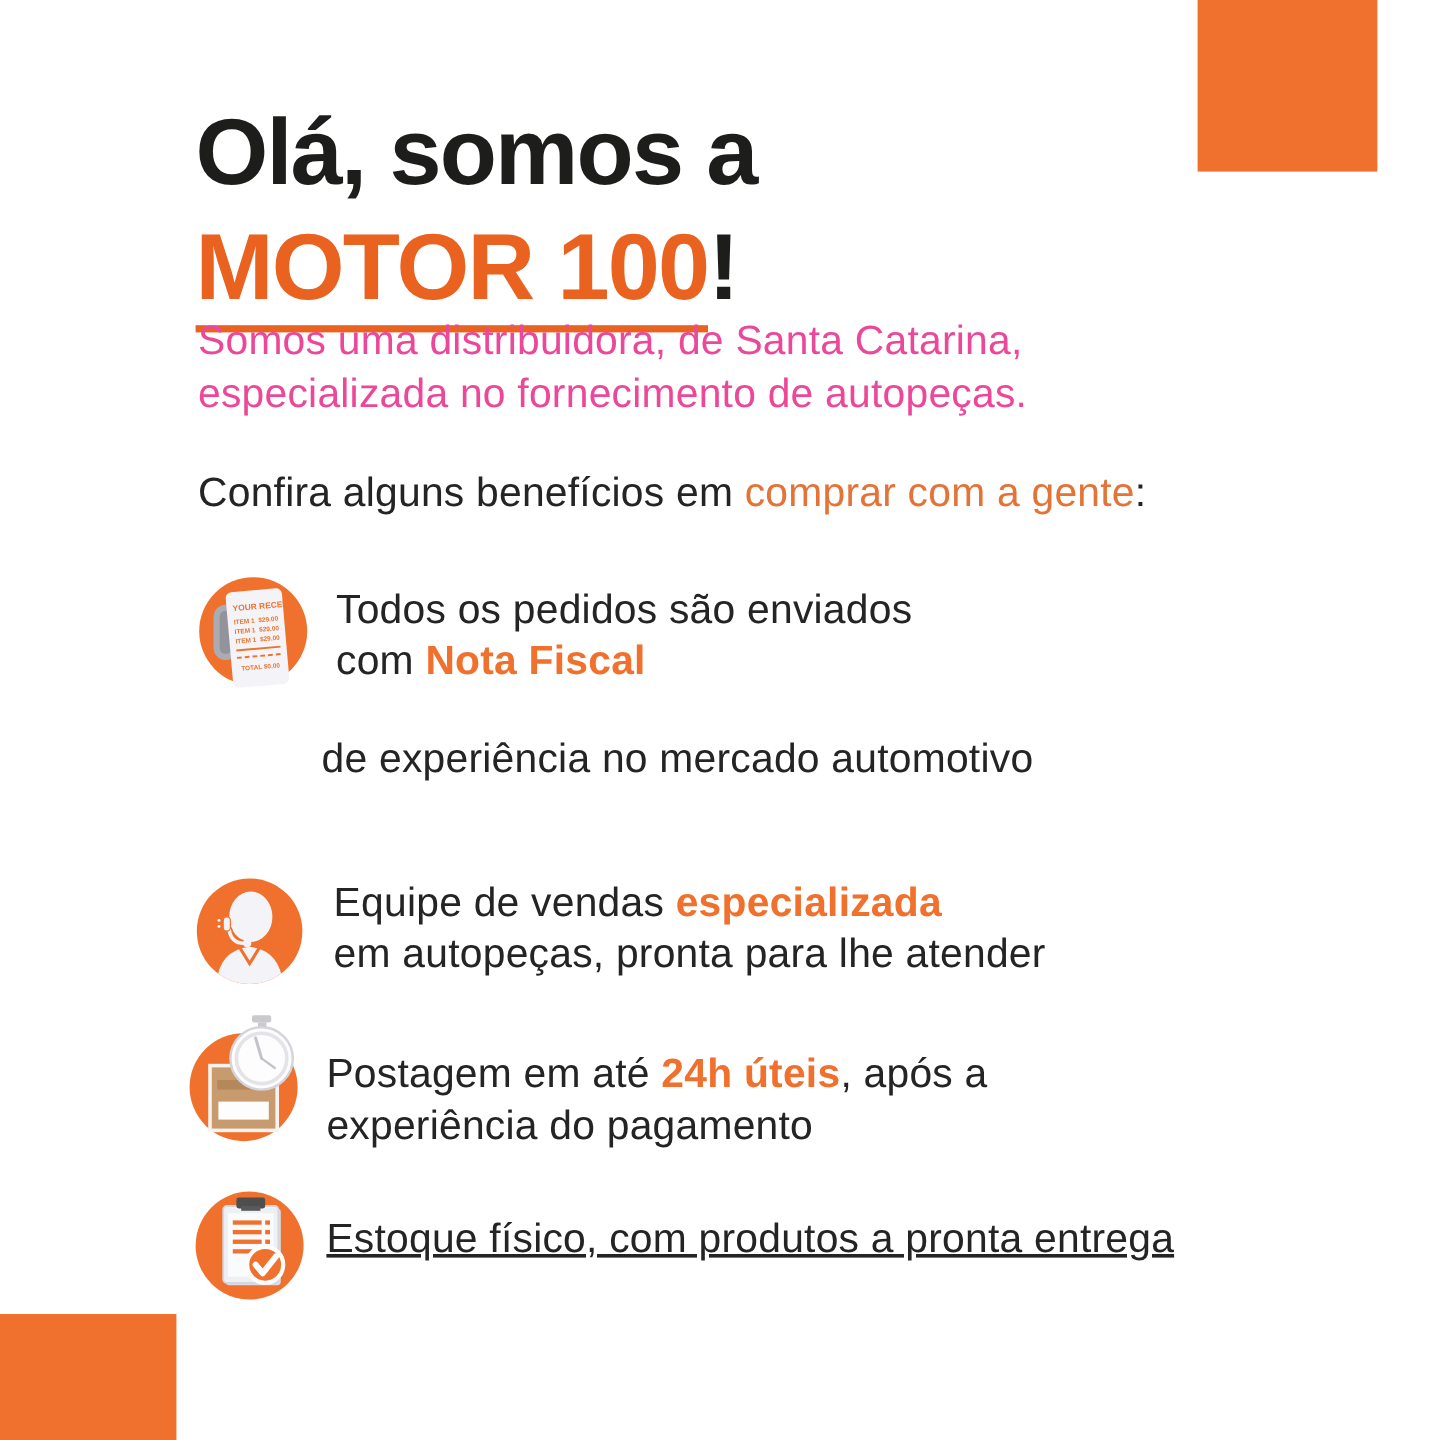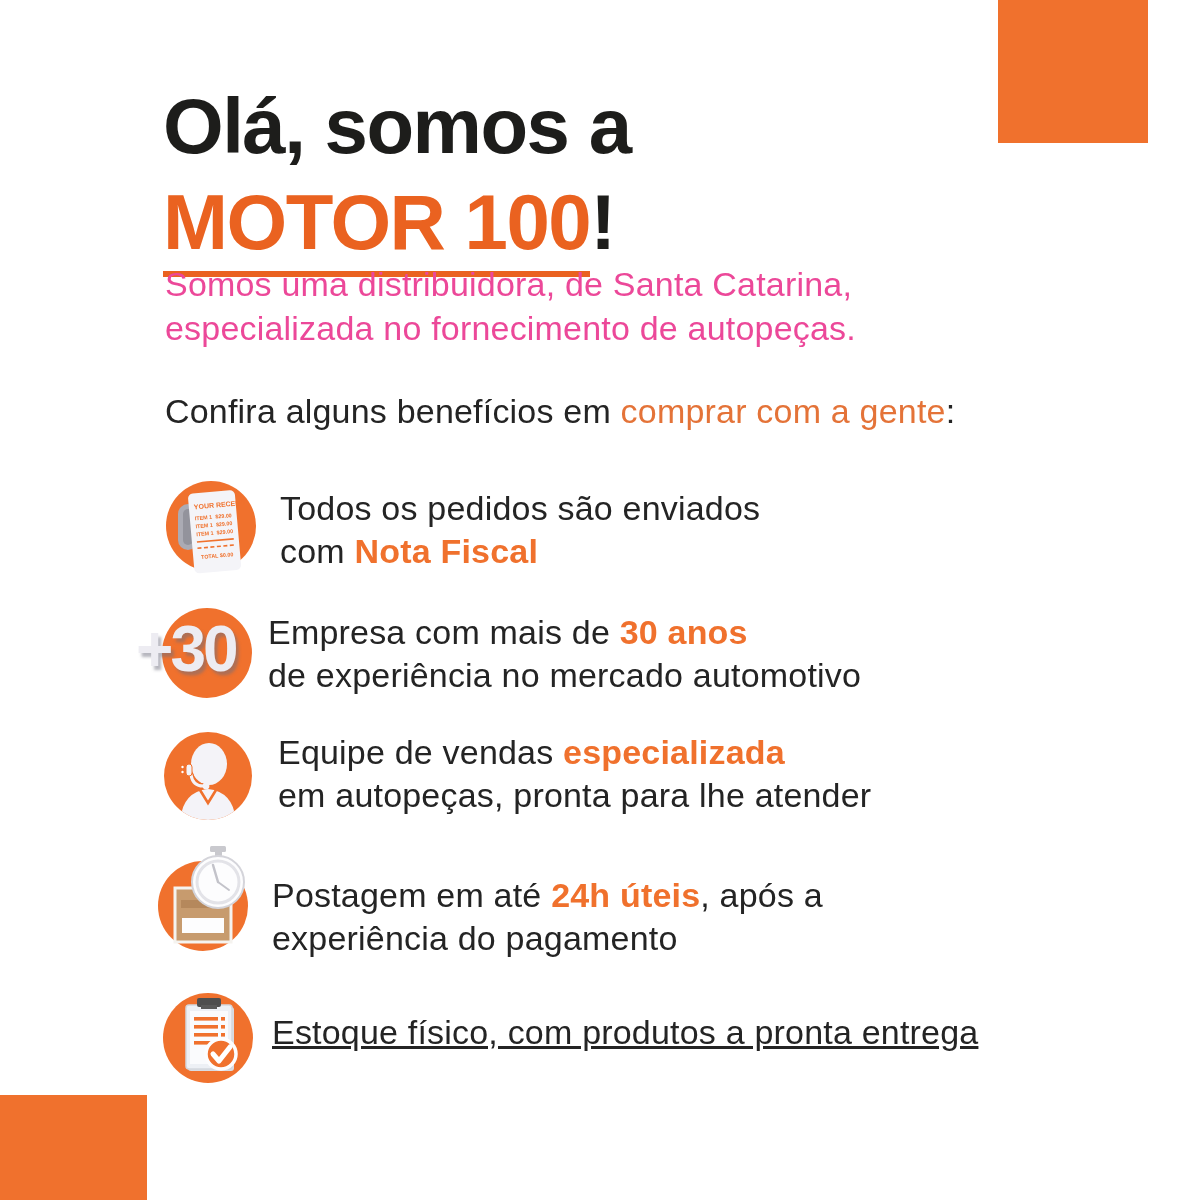--- a/index.html
+++ b/index.html
@@ -87,26 +87,21 @@
       <rect x="36" y="64" width="37" height="1.6" fill="#F0712D"></rect>
       <line x1="36" y1="71" x2="73" y2="71" stroke="#F0712D" stroke-width="1.6" stroke-dasharray="4 2.5"></line>
       <text x="55" y="82" font-size="5.4" font-weight="bold" fill="#F0712D" text-anchor="middle">TOTAL $0.00</text>
     </g>
   </svg>
   <div class="benefit-text b1">
     <div>Todos os pedidos são enviados</div>
     <div><span>com </span><span class="hl">Nota Fiscal</span></div>
   </div>
 
-  <div class="plus30">
-    <div class="circle"></div>
-    <span class="label">+30</span>
-  </div>
   <div class="benefit-text b2">
-    <div><span>Empresa com mais de </span><span class="hl">30 anos</span></div>
     <div>de experiência no mercado automotivo</div>
   </div>
 
   <svg class="icon i3" width="96" height="96" viewBox="0 0 96 96">
     <defs>
       <clipPath id="clip3">
           <circle cx="48" cy="48" r="44"></circle>
         </clipPath>
     </defs>
     <circle cx="48" cy="48" r="44" fill="#F0712D"></circle>

